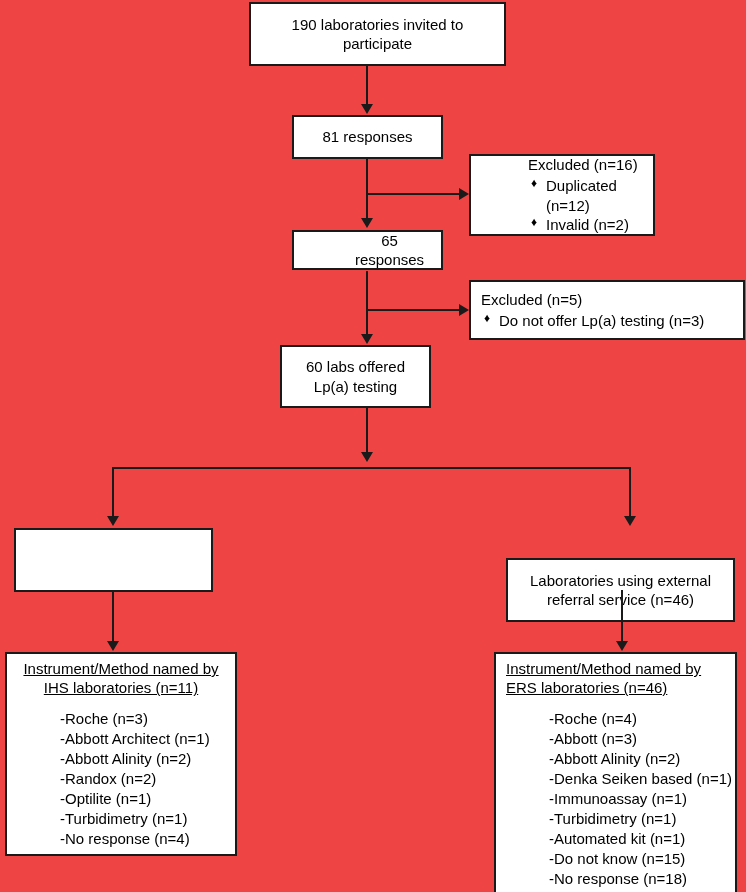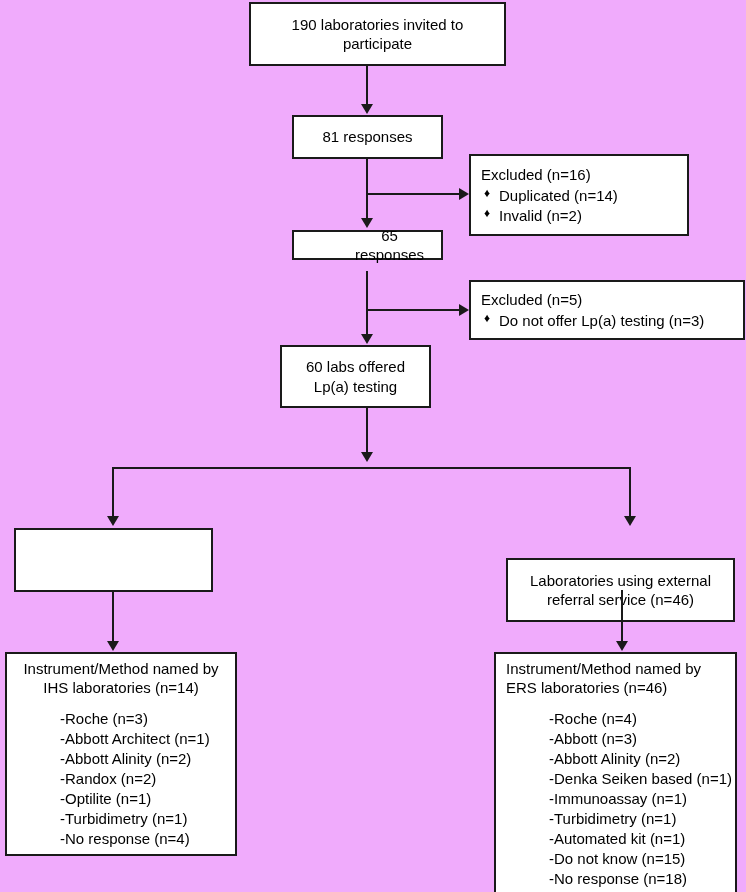--- a/index.html
+++ b/index.html
@@ -8,21 +8,21 @@
     background: #ffffff;
   }
   body {
     font-family: "Liberation Sans", sans-serif;
     color: #000000;
   }
   #canvas {
     position: relative;
     width: 746px;
     height: 892px;
-    background: #f0abfc;
+    background: #ef4444;
     overflow: hidden;
   }
   .node {
     position: absolute;
     box-sizing: border-box;
     border: 2px solid #1a1a1a;
     background: #ffffff;
     display: flex;
     flex-direction: column;
     justify-content: center;
@@ -64,21 +64,21 @@
     list-style: none;
     margin: 0;
     padding: 0;
   }
   .plain-list li {
     display: block;
     line-height: 1.33;
     white-space: nowrap;
     margin-left: 43px;
   }
-  .head-block { margin-bottom: 12px; }
+  .head-block { margin-bottom: 12px; text-decoration: underline; }
   
   .vline, .hline {
     position: absolute;
     background: #1a1a1a;
   }
   .vline { width: 2px; }
   .hline { height: 2px; }
   .arrow-down {
     position: absolute;
     width: 0; height: 0;
@@ -114,31 +114,31 @@
       <span class="title-line">81 responses</span>
     </div>
   </div>
 
   <div class="vline" style="left:366px; top:159px; height:60px;"></div>
   <div class="arrow-down" style="left:361px; top:218px;"></div>
 
   <div class="hline" style="left:366px; top:193px; width:95px;"></div>
   <div class="arrow-right" style="left:459px; top:188px;"></div>
 
-  <div class="node left" style="left:469px; top:154px; width:220px; height:82px;">
+  <div class="node left" style="left:469px; top:154px; width:186px; height:82px;padding-left:47px;">
     <div class="pad">
       <span class="title-line">Excluded (n=16)</span>
       <ul class="bullet-list">
-        <li><span class="dia">♦</span><span>Duplicated (n=14)</span></li>
+        <li><span class="dia">♦</span><span>Duplicated (n=12)</span></li>
         <li><span class="dia">♦</span><span>Invalid (n=2)</span></li>
       </ul>
     </div>
   </div>
 
-  <div class="node center" style="left:292px; top:230px; width:151px; height:30px;padding-left:44px;">
+  <div class="node center" style="left:292px; top:230px; width:151px; height:40px;padding-left:44px;">
     <div class="pad">
       <span class="title-line">65 responses</span>
     </div>
   </div>
 
   <div class="vline" style="left:366px; top:271px; height:64px;"></div>
   <div class="arrow-down" style="left:361px; top:334px;"></div>
 
   <div class="hline" style="left:366px; top:309px; width:95px;"></div>
   <div class="arrow-right" style="left:459px; top:304px;"></div>
@@ -185,21 +185,21 @@
   <div class="vline" style="left:112px; top:592px; height:50px;"></div>
   <div class="arrow-down" style="left:107px; top:641px;"></div>
 
   <div class="vline" style="left:621px; top:590px; height:52px;"></div>
   <div class="arrow-down" style="left:616px; top:641px;"></div>
 
   <div class="node left" style="left:5px; top:652px; width:232px; height:204px;">
     <div class="pad">
       <div class="head-block" style="text-align:center;">
         <span class="title-line">Instrument/Method named by</span>
-        <span class="title-line">IHS laboratories (n=14)</span>
+        <span class="title-line">IHS laboratories (n=11)</span>
       </div>
       <ul class="plain-list">
         <li>-Roche (n=3)</li>
         <li>-Abbott Architect (n=1)</li>
         <li>-Abbott Alinity (n=2)</li>
         <li>-Randox (n=2)</li>
         <li>-Optilite (n=1)</li>
         <li>-Turbidimetry (n=1)</li>
         <li>-No response (n=4)</li>
       </ul>

